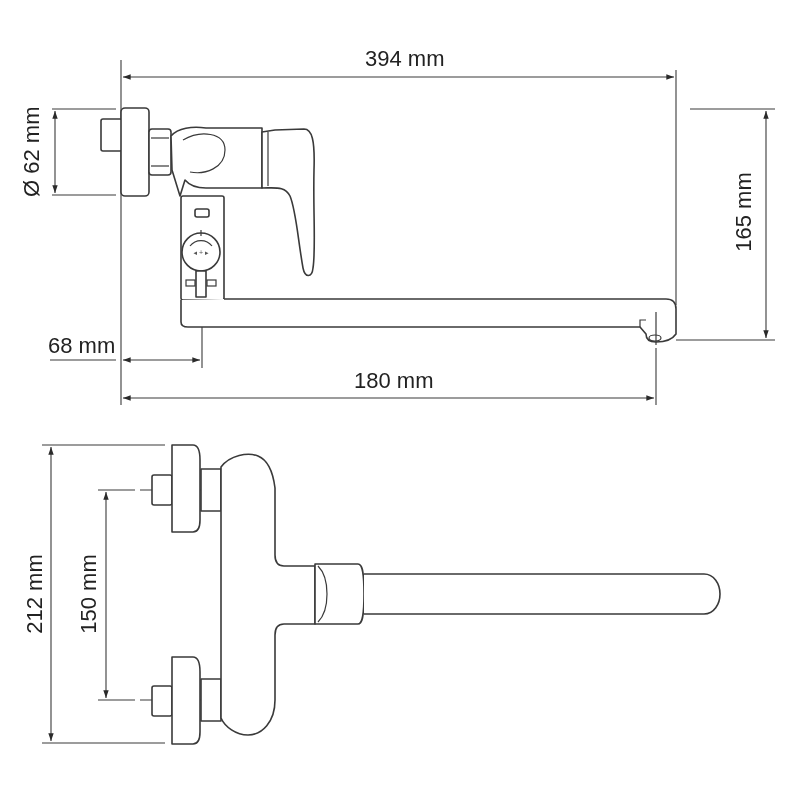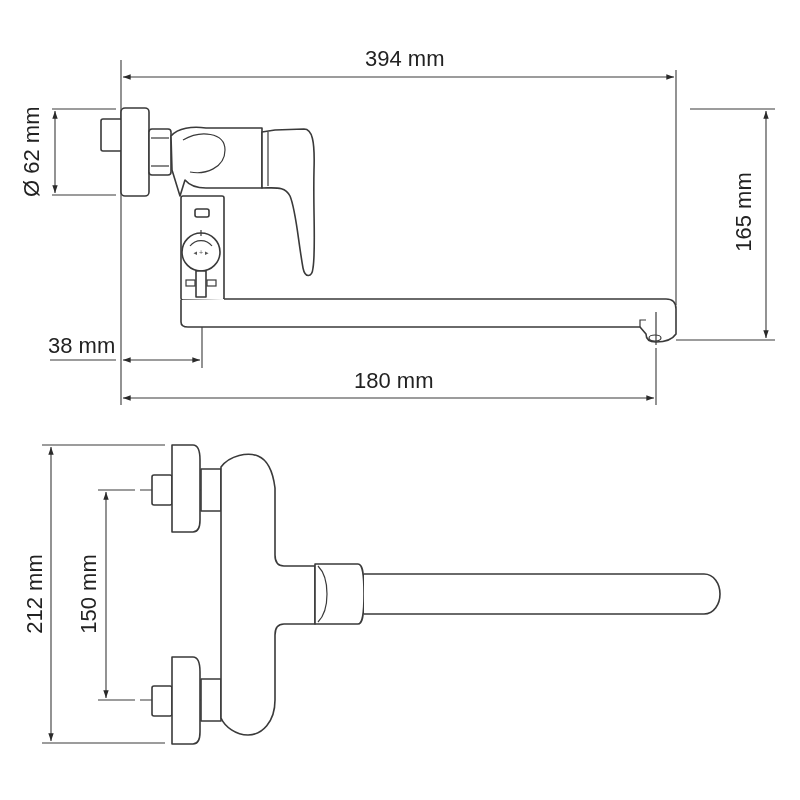--- a/index.html
+++ b/index.html
@@ -101,17 +101,17 @@
     <path class="part" d="M315,564 L358,564 C362,564 364,570 364,594 C364,618 362,624 358,624 L315,624 Z"></path>
     <path class="thin" d="M318,566 C330,578 330,610 318,622"></path>
 
     <path class="part" d="M364,574 L704,574 C714,574 720,584 720,594 C720,604 714,614 704,614 L364,614"></path>
   </g>
 </svg>
 
 <div class="lbl" style="left:365px;top:48px;">394 mm</div>
 <div class="lbl rot" style="left:-12px;top:140px;width:90px;height:24px;text-align:center;">Ø 62 mm</div>
 <div class="lbl rot" style="left:695px;top:200px;width:100px;height:24px;text-align:center;">165 mm</div>
-<div class="lbl" style="left:48px;top:335px;">38 mm</div>
+<div class="lbl" style="left:48px;top:335px;">68 mm</div>
 <div class="lbl" style="left:354px;top:370px;">180 mm</div>
 <div class="lbl rot" style="left:-14px;top:582px;width:100px;height:24px;text-align:center;">212 mm</div>
 <div class="lbl rot" style="left:40px;top:582px;width:100px;height:24px;text-align:center;">150 mm</div>
 </div>
 
 </body></html>

